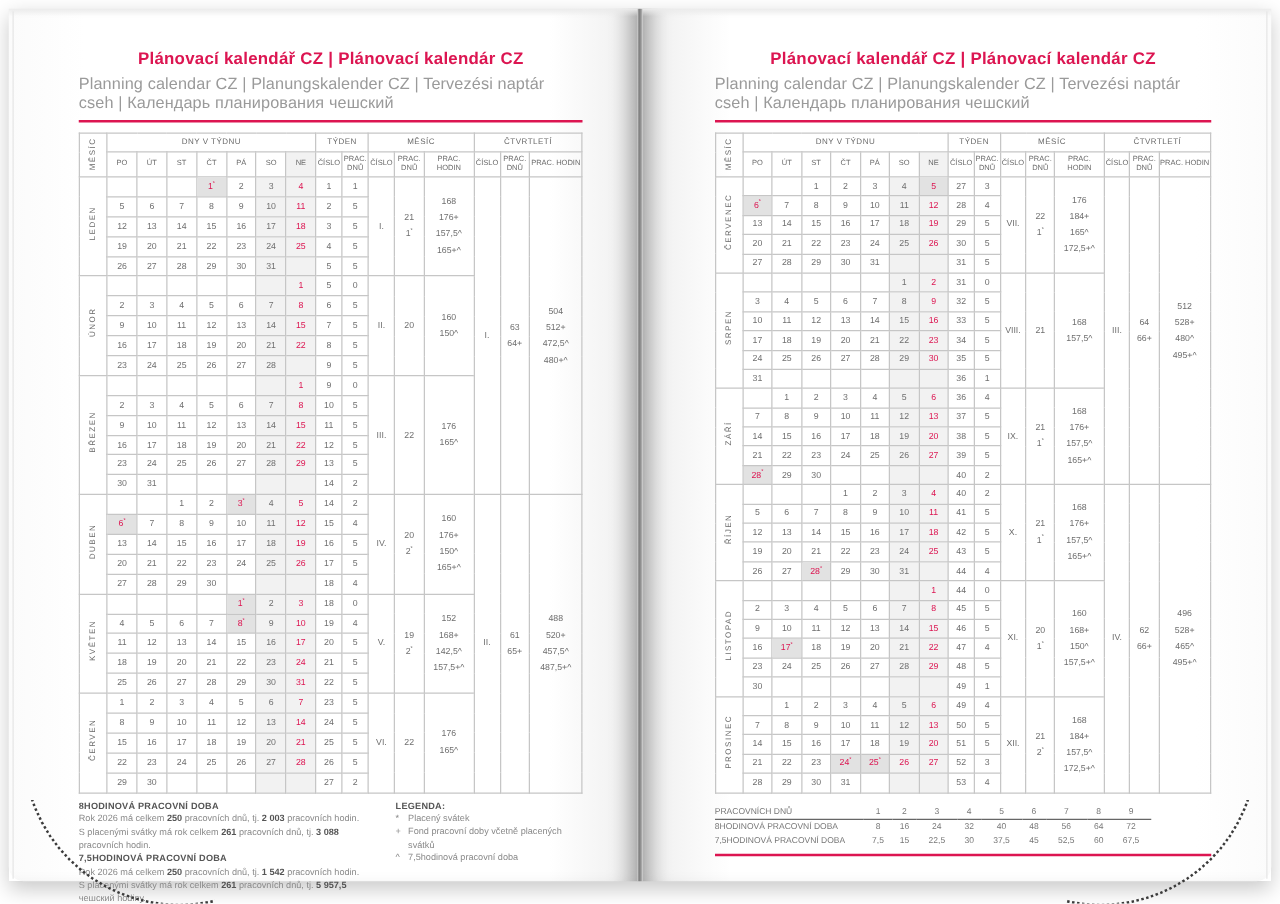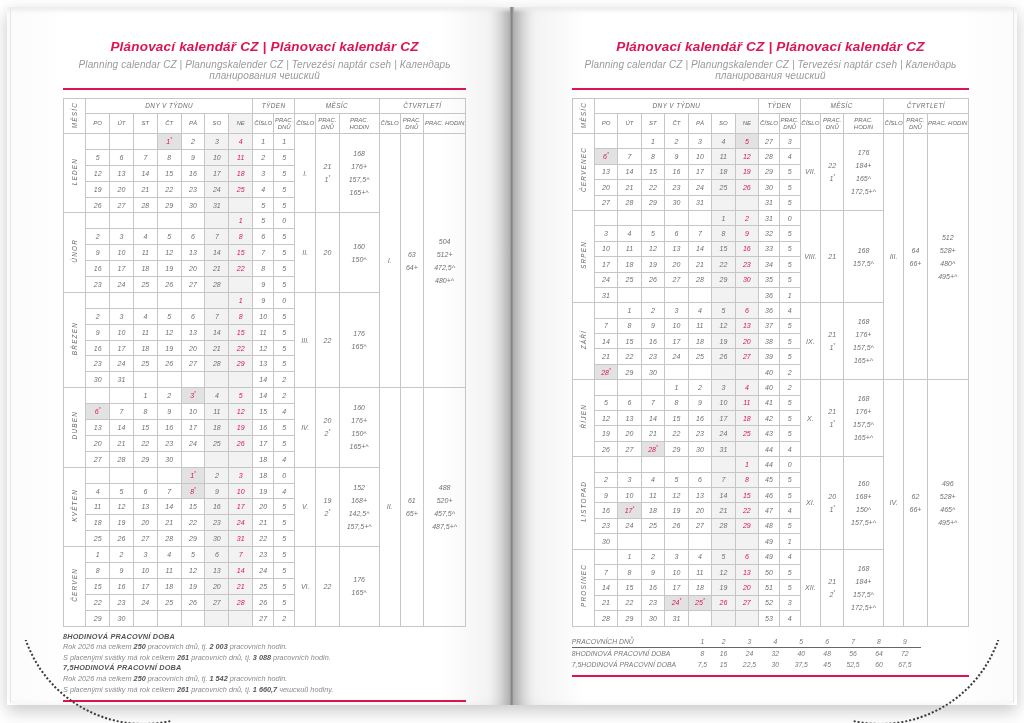--- a/index.html
+++ b/index.html
@@ -5,37 +5,37 @@
   :root{
     --accent:#dc1551; --tgray:#6f6f6f; --hgray:#6a6a6a;
     --wkbg:#f2f2f2; --holbg:#e2e2e2; --border:#c6c6c6;
   }
   *{margin:0;padding:0;box-sizing:border-box}
   html,body{width:1024px;height:723px;overflow:hidden;background:#fff;
     font-family:"Liberation Sans", sans-serif;}
   .canvas{position:relative;width:1024px;height:723px;background:#fff}
   .book{position:absolute;left:7px;top:7px;width:1010px;height:698px;display:flex;
     box-shadow:0 6px 16px rgba(0,0,0,.22);}
-  .page{position:relative;width:547px;background:#fff;font-style:italic;}
+  .page{position:relative;width:547px;background:#fff;}
   .page-left{border-radius:6px 0 0 12px;
     background:linear-gradient(to right,#fbfbfb 0,#fff 12%,#fff 86%,#f3f3f3 96%,#e2e2e2 100%);
     box-shadow:inset -16px 0 20px -14px rgba(0,0,0,.38);}
   .page-right{border-radius:0 6px 12px 0;
     background:linear-gradient(to left,#fbfbfb 0,#fff 12%,#fff 86%,#f3f3f3 96%,#e2e2e2 100%);
     box-shadow:inset 16px 0 20px -14px rgba(0,0,0,.38);}
   .page::before{content:'';position:absolute;left:0;right:0;top:0;height:6px;
     background:linear-gradient(#ececec,rgba(255,255,255,0));pointer-events:none}
   .page-left::after{content:'';position:absolute;left:3px;top:2px;bottom:2px;width:1px;background:#e6e6e6}
   .page-right::after{content:'';position:absolute;right:3px;top:2px;bottom:2px;width:1px;background:#e6e6e6}
   .spine{width:4px;background:linear-gradient(to right,#a9a9a9,#7e7e7e 45%,#bdbdbd)}
   .page-inner{position:relative;height:100%;}
   .page-left .page-inner{padding:32px 44px 0 56px}
   .page-right .page-inner{padding:32px 48px 0 58px}
   .title{font-size:13.5px;font-weight:700;color:var(--accent);text-align:center;letter-spacing:.2px}
-  .subtitle{font-size:10px;color:#9a9a9a;text-align:center;margin-top:5px;letter-spacing:.1px}
+  .subtitle{font-size:13px;color:#9a9a9a;margin-top:5px;letter-spacing:.1px}
   .rule{height:2px;background:var(--accent)}
   .top-rule{margin-top:7px}
   .bottom-rule{margin-top:5px}
   
   .cal{width:100%;border-collapse:collapse;table-layout:fixed;margin-top:8px}
   .cal th,.cal td{border:1px solid var(--border);padding:0;text-align:center;vertical-align:middle;
     color:var(--tgray);font-weight:400;overflow:hidden}
   .cal thead th{font-size:6px;line-height:1.15;color:var(--hgray)}
   .cal thead tr.h1 th{height:15px;font-size:6.4px;letter-spacing:.4px}
   .cal thead tr.h2 th{height:20px}
@@ -579,21 +579,36 @@
               </tbody>
             </table>
           </div>
         <div class="footer-left" id="footer-left">
             <div class="fl-info">
               <div class="fhead">8HODINOVÁ PRACOVNÍ DOBA</div>
               <div class="fline"><span>Rok 2026 má celkem </span><b>250</b><span> pracovních dnů, tj. </span><b>2 003</b><span> pracovních hodin.</span></div>
               <div class="fline"><span>S placenými svátky má rok celkem </span><b>261</b><span> pracovních dnů, tj. </span><b>3 088</b><span> pracovních hodin.</span></div>
               <div class="fhead">7,5HODINOVÁ PRACOVNÍ DOBA</div>
               <div class="fline"><span>Rok 2026 má celkem </span><b>250</b><span> pracovních dnů, tj. </span><b>1 542</b><span> pracovních hodin.</span></div>
-              <div class="fline"><span>S placenými svátky má rok celkem </span><b>261</b><span> pracovních dnů, tj. </span><b>1 660,7</b><span> чешский hodiny.</span></div>
+              <div class="fline"><span>S placenými svátky má rok celkem </span><b>261</b><span> pracovních dnů, tj. </span><b>5 957,5</b><span> чешский hodiny.</span></div>
+            </div>
+            <div class="fl-legend">
+              <div class="fhead">LEGENDA:</div>
+              <div class="lg-item">
+                <span class="lg-sym">*</span>
+                <span>Placený svátek</span>
+              </div>
+              <div class="lg-item">
+                <span class="lg-sym">+</span>
+                <span>Fond pracovní doby včetně placených svátků</span>
+              </div>
+              <div class="lg-item">
+                <span class="lg-sym">^</span>
+                <span>7,5hodinová pracovní doba</span>
+              </div>
             </div>
           </div>
         <div class="rule bottom-rule"></div>
       </div>
     </section>
 
     <div class="spine"></div>
 
     <section class="page page-right">
       <div class="page-inner">

